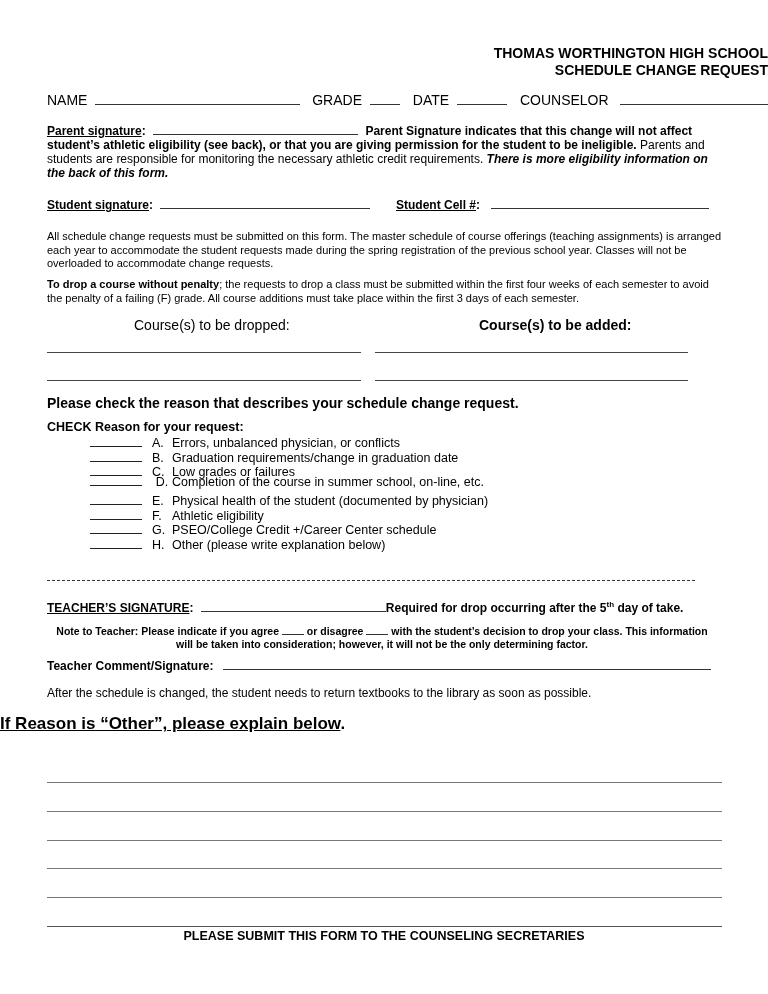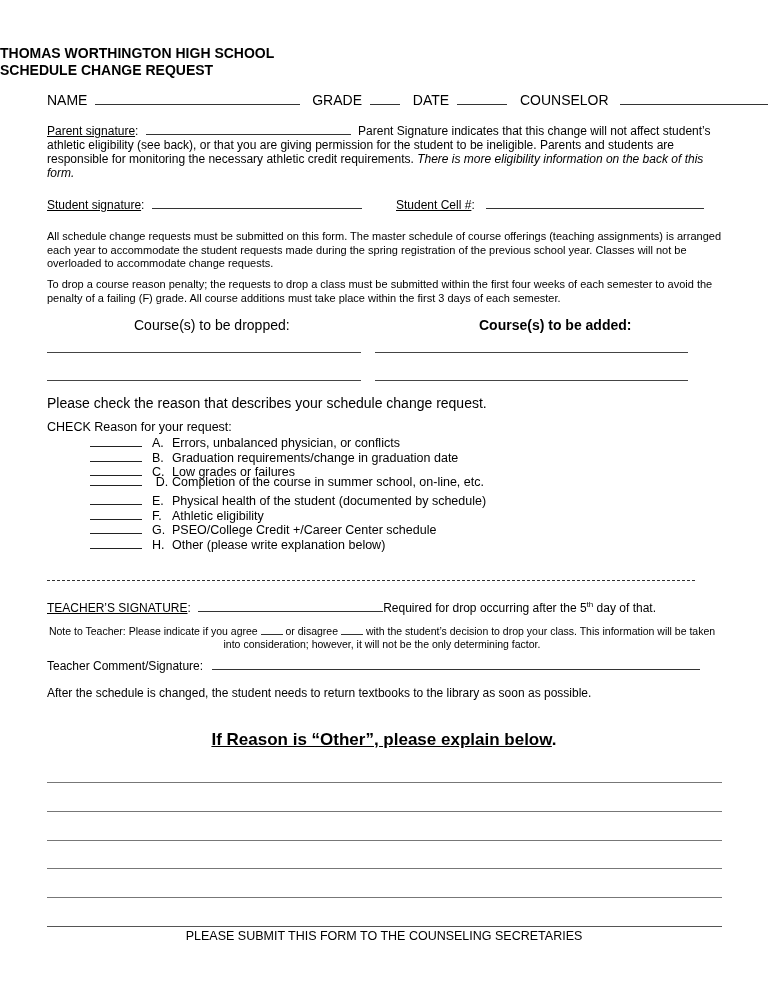--- a/index.html
+++ b/index.html
@@ -1,22 +1,22 @@
 <!DOCTYPE html>
 <html><head>
 <meta charset="utf-8">
 <style>
   html, body { margin:0; padding:0; background:#fff; }
   body { width:768px; height:994px; position:relative; overflow:hidden;
          font-family:"Liberation Sans", sans-serif; color:#000; }
   .abs { position:absolute; }
-  .title { left:0; width:768px; text-align:left; font-weight:bold; font-size:14px; line-height:17px; }
+  .title { left:0; width:768px; text-align:right; font-weight:bold; font-size:14px; line-height:17px; }
   .small { font-size:14px; line-height:14px; }
   .body13 { font-size:12px; line-height:14px; }
-  .b { font-weight:normal; }
+  .b { font-weight:bold; }
   .u { text-decoration:underline; }
   .line { display:inline-block; border-bottom:1px solid #333; vertical-align:baseline; height:10px; }
   .hline { position:absolute; height:0; border-top:1px solid #444; }
   .para { left:47px; width:680px; }
   .reason-row { position:absolute; left:90px; font-size:12.5px; line-height:14px; white-space:nowrap; }
   .reason-row .blank { display:inline-block; width:52px; border-bottom:1px solid #222; height:11px; margin-right:10px; }
   .reason-row .letter { display:inline-block; width:20px; }
 </style>
 </head>
 <body>
@@ -47,21 +47,21 @@
   <span class="line" style="width:210px; margin-left:4px;"></span>
 </div>
 <div class="abs body13" style="left:396px; top:198px; white-space:nowrap;">
   <span class="b u">Student Cell #</span><span class="b">:</span>
   <span class="line" style="width:218px; margin-left:8px;"></span>
 </div>
 
 <div class="abs para small" style="top:230px; font-size:11px; line-height:13.5px;">All schedule change requests must be submitted on this form.  The master schedule of course offerings (teaching assignments) is arranged each year to accommodate the student requests made during the spring registration of the previous school year.  Classes will not be overloaded to accommodate change requests.</div>
 
 <div class="abs para small" style="top:278px; font-size:11px; line-height:13.5px;">
-  <span class="b">To drop a course reason penalty</span><span>; the requests to drop a class must be submitted within the first four weeks of each semester to avoid the penalty of a failing (F) grade.   All course additions must take place within the first 3 days of each semester.</span>
+  <span class="b">To drop a course without penalty</span><span>; the requests to drop a class must be submitted within the first four weeks of each semester to avoid the penalty of a failing (F) grade.   All course additions must take place within the first 3 days of each semester.</span>
 </div>
 
 <div class="abs small" style="left:134px; top:318px;">Course(s) to be dropped:</div>
 <div class="abs small" style="left:479px; top:318px;font-weight:bold;">Course(s) to be added:</div>
 <div class="hline" style="left:47px; width:314px; top:352px;"></div>
 <div class="hline" style="left:375px; width:313px; top:352px;"></div>
 <div class="hline" style="left:47px; width:314px; top:380px;"></div>
 <div class="hline" style="left:375px; width:313px; top:380px;"></div>
 
 <div class="abs small b" style="left:47px; top:396px;">Please check the reason that describes your schedule change request.</div>
@@ -74,51 +74,51 @@
 <div class="reason-row" style="top:449.5px;">
   <span class="blank"></span><span class="letter">B.</span><span>Graduation requirements/change in graduation date</span>
 </div>
 <div class="reason-row" style="top:464px;">
   <span class="blank"></span><span class="letter">C.</span><span>Low grades or failures</span>
 </div>
 <div class="reason-row" style="top:474px;text-align:center;">
   <span class="blank"></span><span class="letter">D.</span><span>Completion of the course in summer school, on-line, etc.</span>
 </div>
 <div class="reason-row" style="top:493px;">
-  <span class="blank"></span><span class="letter">E.</span><span>Physical health of the student (documented by schedule)</span>
+  <span class="blank"></span><span class="letter">E.</span><span>Physical health of the student (documented by physician)</span>
 </div>
 <div class="reason-row" style="top:507.5px;">
   <span class="blank"></span><span class="letter">F.</span><span>Athletic eligibility</span>
 </div>
 <div class="reason-row" style="top:522px;">
   <span class="blank"></span><span class="letter">G.</span><span>PSEO/College Credit +/Career Center schedule</span>
 </div>
 <div class="reason-row" style="top:536.5px;">
   <span class="blank"></span><span class="letter">H.</span><span>Other (please write explanation below)</span>
 </div>
 
 <div class="abs" style="left:47px; top:580px; width:648px; height:0; border-top:1.5px dashed #333;"></div>
 
 <div class="abs body13" style="left:47px; top:598px; white-space:nowrap;">
   <span class="b u">TEACHER’S SIGNATURE</span><span class="b">:</span>
-  <span class="line" style="width:185px; margin-left:4px;"></span><span class="b"><span>Required for drop occurring after the 5</span><sup style="font-size:8px;">th</sup><span> day of that.</span></span>
+  <span class="line" style="width:185px; margin-left:4px;"></span><span class="b"><span>Required for drop occurring after the 5</span><sup style="font-size:8px;">th</sup><span> day of take.</span></span>
 </div>
 
 <div class="abs b" style="left:47px; top:625px; width:670px; font-size:10.5px; line-height:13px;text-align:center;">
   <span>Note to Teacher:  Please indicate if you agree </span><span class="line" style="width:22px; height:9px;"></span><span> or disagree </span><span class="line" style="width:22px; height:9px;"></span><span> with the student’s decision to drop your class.  This information will be taken into consideration; however, it will not be the only determining factor.</span>
 </div>
 
 <div class="abs b" style="left:47px; top:659px; font-size:12px; white-space:nowrap;">
   <span>Teacher Comment/Signature:</span>
   <span class="line" style="width:488px; margin-left:6px; height:9px;"></span>
 </div>
 
 <div class="abs" style="left:47px; top:686px; font-size:12px;">After the schedule is changed, the student needs to return textbooks to the library as soon as possible.</div>
 
-<div class="abs" style="left:0; width:768px; top:714px; text-align:center; font-size:17px; font-weight:bold;margin-top:16px;">
+<div class="abs" style="left:0; width:768px; top:714px; font-size:17px; font-weight:bold;">
   <span class="u">If Reason is “Other”, please explain below</span><span>.</span>
 </div>
 
 <div class="hline" style="left:47px; width:675px; top:782px; border-top-color:#777;"></div>
 <div class="hline" style="left:47px; width:675px; top:811px; border-top-color:#777;"></div>
 <div class="hline" style="left:47px; width:675px; top:840px; border-top-color:#777;"></div>
 <div class="hline" style="left:47px; width:675px; top:868px; border-top-color:#777;"></div>
 <div class="hline" style="left:47px; width:675px; top:897px; border-top-color:#777;"></div>
 <div class="hline" style="left:47px; width:675px; top:926px; border-top-color:#555;"></div>
 

